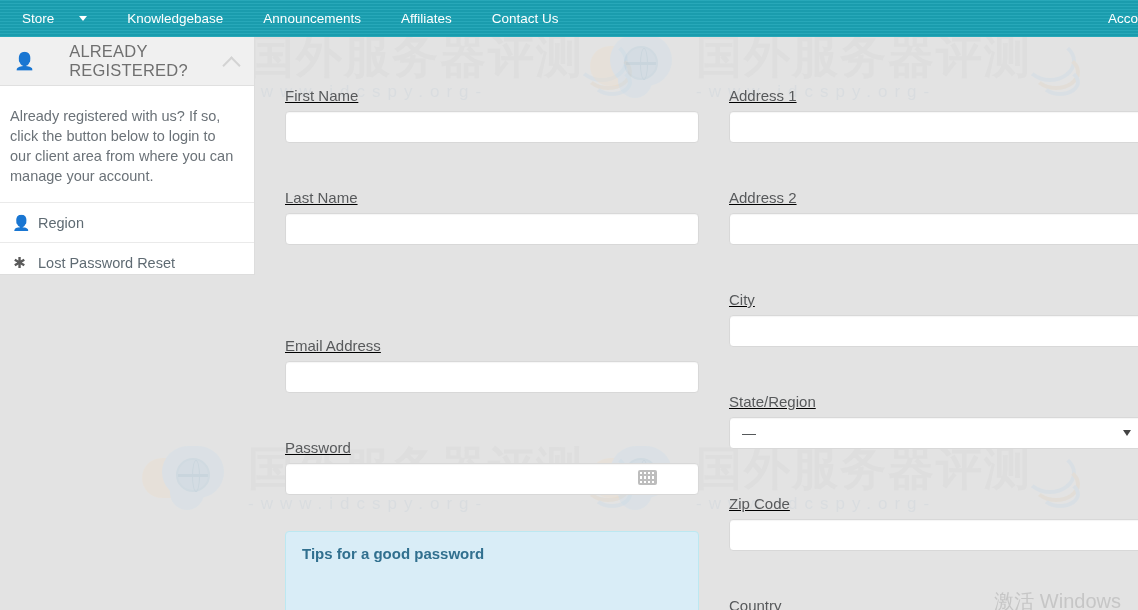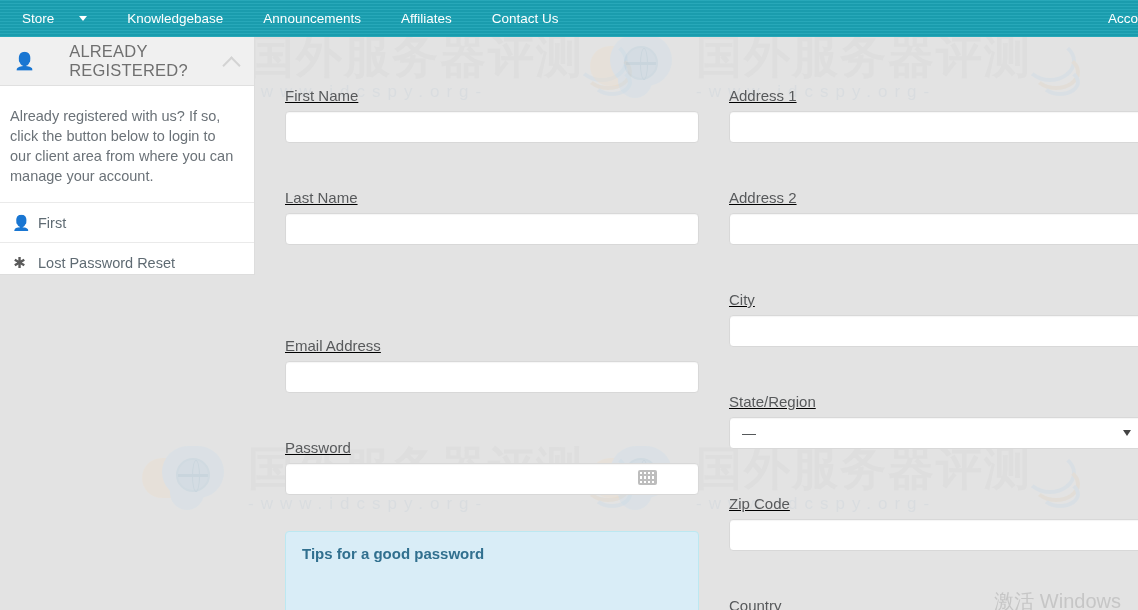--- a/index.html
+++ b/index.html
@@ -377,21 +377,21 @@
 
   <div class="sidebar">
     <div class="panel-head">
       <span class="ph-icon">👤</span>
       <span class="ph-title">ALREADY REGISTERED?</span>
       <span class="collapse"></span>
     </div>
     <div class="panel-body">Already registered with us? If so, click the button below to login to our client area from where you can manage your account.</div>
     <div class="side-link">
       <span class="sl-icon">👤</span>
-      <span>First</span>
+      <span>Region</span>
     </div>
     <div class="side-link">
       <span class="sl-icon">✱</span>
       <span>Lost Password Reset</span>
     </div>
   </div>
 
   <div class="form-area">
 
     <div class="col col-left">

